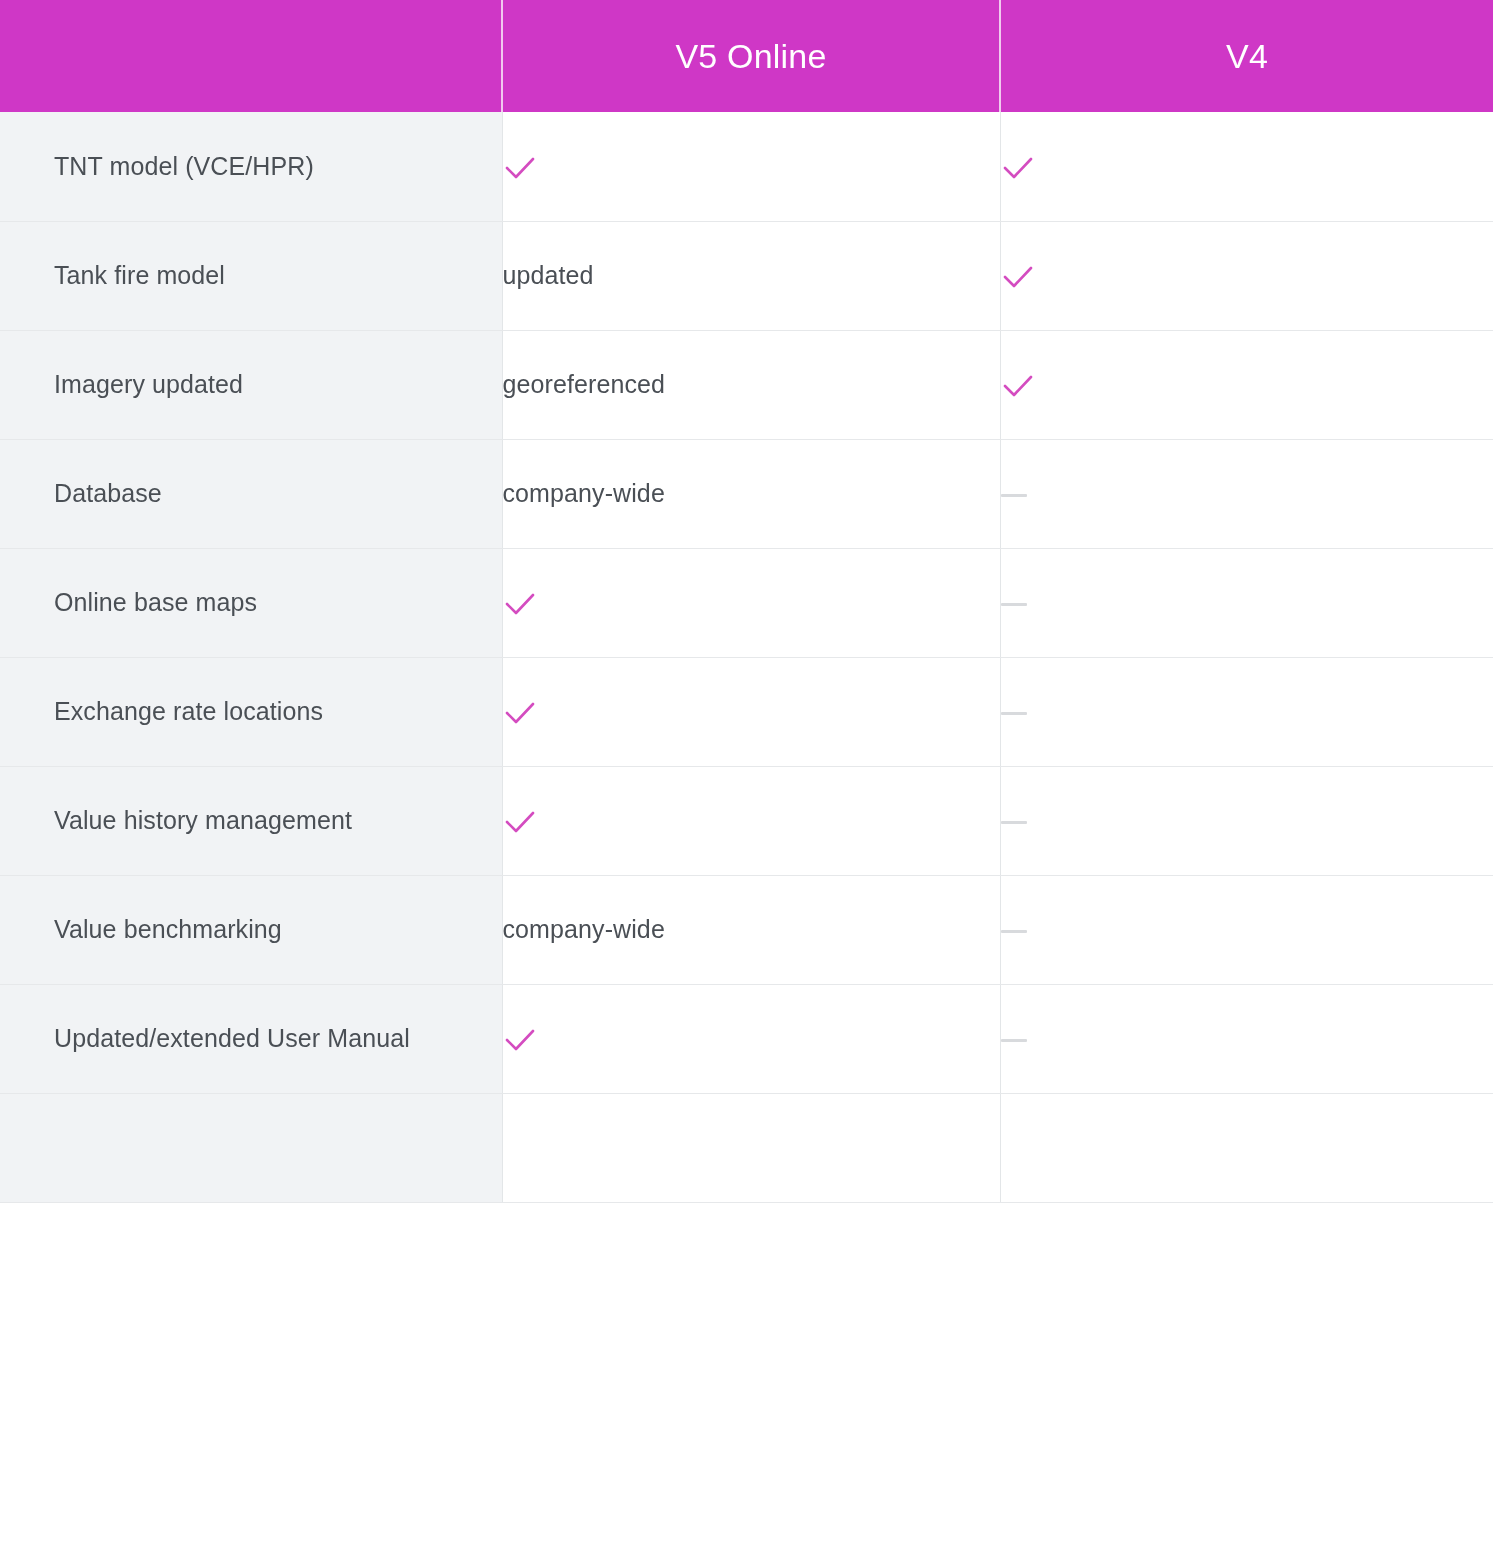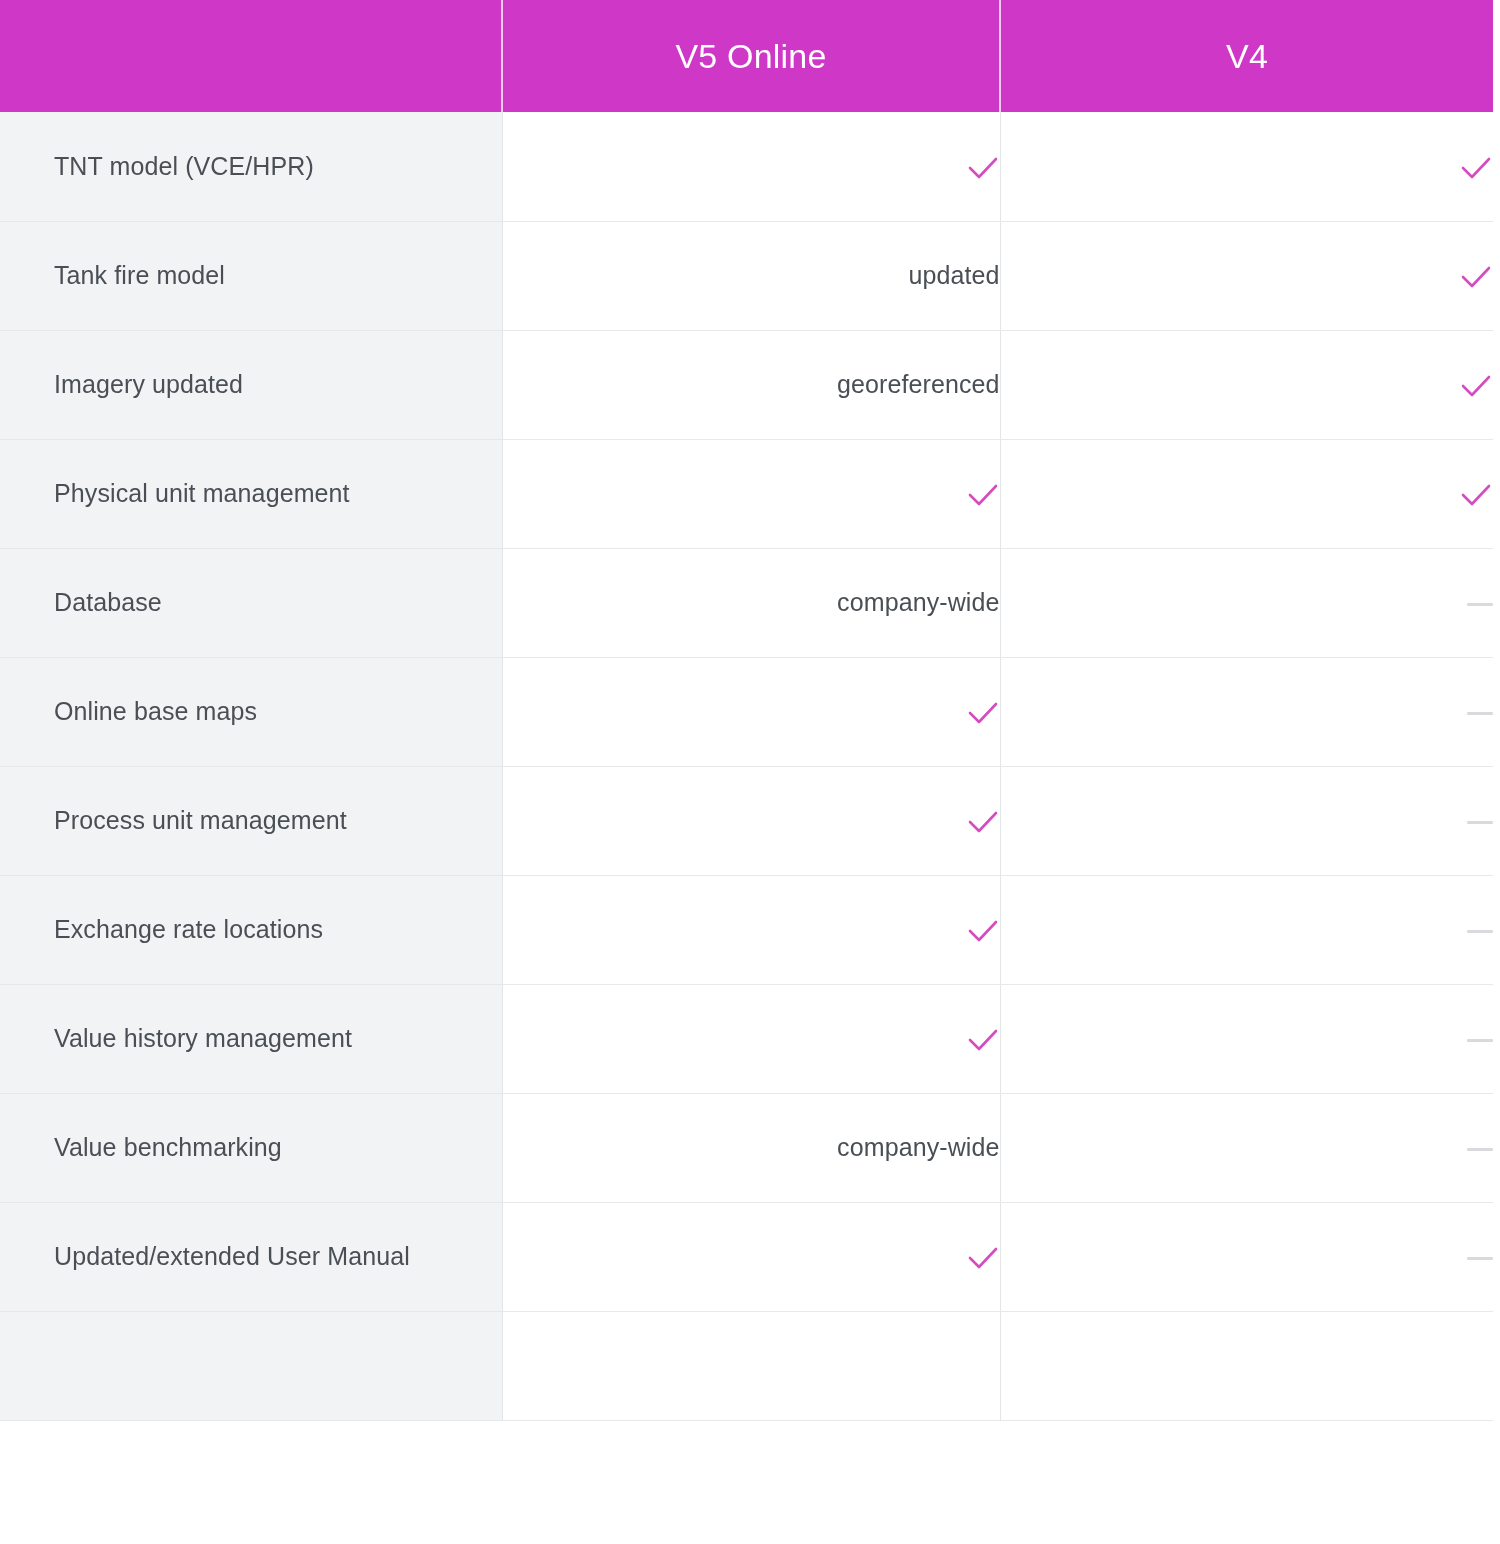--- a/index.html
+++ b/index.html
@@ -64,21 +64,21 @@
     background: #f1f3f5;
     color: #4a4f55;
     font-size: 25px;
     padding-left: 54px;
     letter-spacing: 0.1px;
     border-right: 1px solid #e3e6e8;
     white-space: nowrap;
   }
   td.value-cell {
     background: #ffffff;
-    text-align: right;
+    text-align: left;
     color: #4a4f55;
     font-size: 25px;
   }
   td.value-cell.col-v4 {
     border-left: 1px solid #e3e6e8;
   }
 
   
   .check-icon {
     display: inline-block;
@@ -152,42 +152,26 @@
               </svg></span></td>
         </tr>
         <tr>
           <td class="feature-cell">Imagery updated</td>
           <td class="value-cell"><span class="value-text">georeferenced</span></td>
           <td class="value-cell col-v4"><span class="check-icon"><svg viewBox="0 0 34 26" xmlns="http://www.w3.org/2000/svg">
                 <path d="M4 13 L13 22 L30 4" fill="none" stroke="#d44cc0" stroke-width="2.6" stroke-linecap="round" stroke-linejoin="round"></path>
               </svg></span></td>
         </tr>
         <tr>
-          <td class="feature-cell">Physical unit management</td>
-          <td class="value-cell"><span class="check-icon"><svg viewBox="0 0 34 26" xmlns="http://www.w3.org/2000/svg">
-                <path d="M4 13 L13 22 L30 4" fill="none" stroke="#d44cc0" stroke-width="2.6" stroke-linecap="round" stroke-linejoin="round"></path>
-              </svg></span></td>
-          <td class="value-cell col-v4"><span class="check-icon"><svg viewBox="0 0 34 26" xmlns="http://www.w3.org/2000/svg">
-                <path d="M4 13 L13 22 L30 4" fill="none" stroke="#d44cc0" stroke-width="2.6" stroke-linecap="round" stroke-linejoin="round"></path>
-              </svg></span></td>
-        </tr>
-        <tr>
           <td class="feature-cell">Database</td>
           <td class="value-cell"><span class="value-text">company-wide</span></td>
           <td class="value-cell col-v4"><span class="dash-icon"></span></td>
         </tr>
         <tr>
           <td class="feature-cell">Online base maps</td>
-          <td class="value-cell"><span class="check-icon"><svg viewBox="0 0 34 26" xmlns="http://www.w3.org/2000/svg">
-                <path d="M4 13 L13 22 L30 4" fill="none" stroke="#d44cc0" stroke-width="2.6" stroke-linecap="round" stroke-linejoin="round"></path>
-              </svg></span></td>
-          <td class="value-cell col-v4"><span class="dash-icon"></span></td>
-        </tr>
-        <tr>
-          <td class="feature-cell">Process unit management</td>
           <td class="value-cell"><span class="check-icon"><svg viewBox="0 0 34 26" xmlns="http://www.w3.org/2000/svg">
                 <path d="M4 13 L13 22 L30 4" fill="none" stroke="#d44cc0" stroke-width="2.6" stroke-linecap="round" stroke-linejoin="round"></path>
               </svg></span></td>
           <td class="value-cell col-v4"><span class="dash-icon"></span></td>
         </tr>
         <tr>
           <td class="feature-cell">Exchange rate locations</td>
           <td class="value-cell"><span class="check-icon"><svg viewBox="0 0 34 26" xmlns="http://www.w3.org/2000/svg">
                 <path d="M4 13 L13 22 L30 4" fill="none" stroke="#d44cc0" stroke-width="2.6" stroke-linecap="round" stroke-linejoin="round"></path>
               </svg></span></td>

